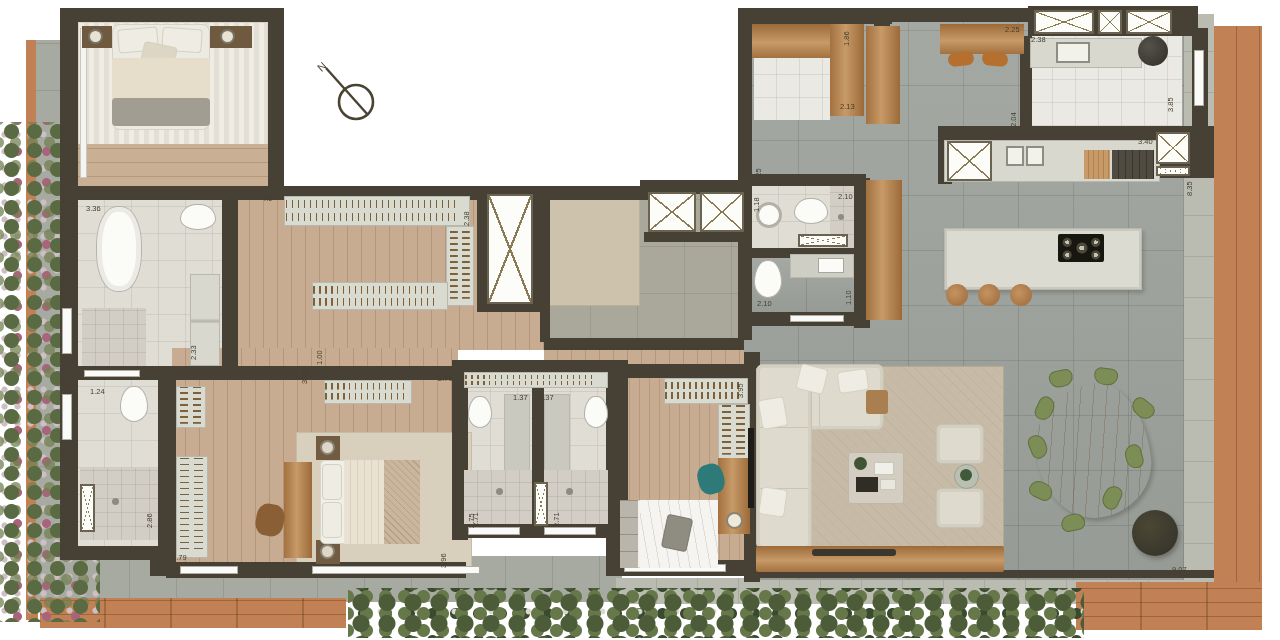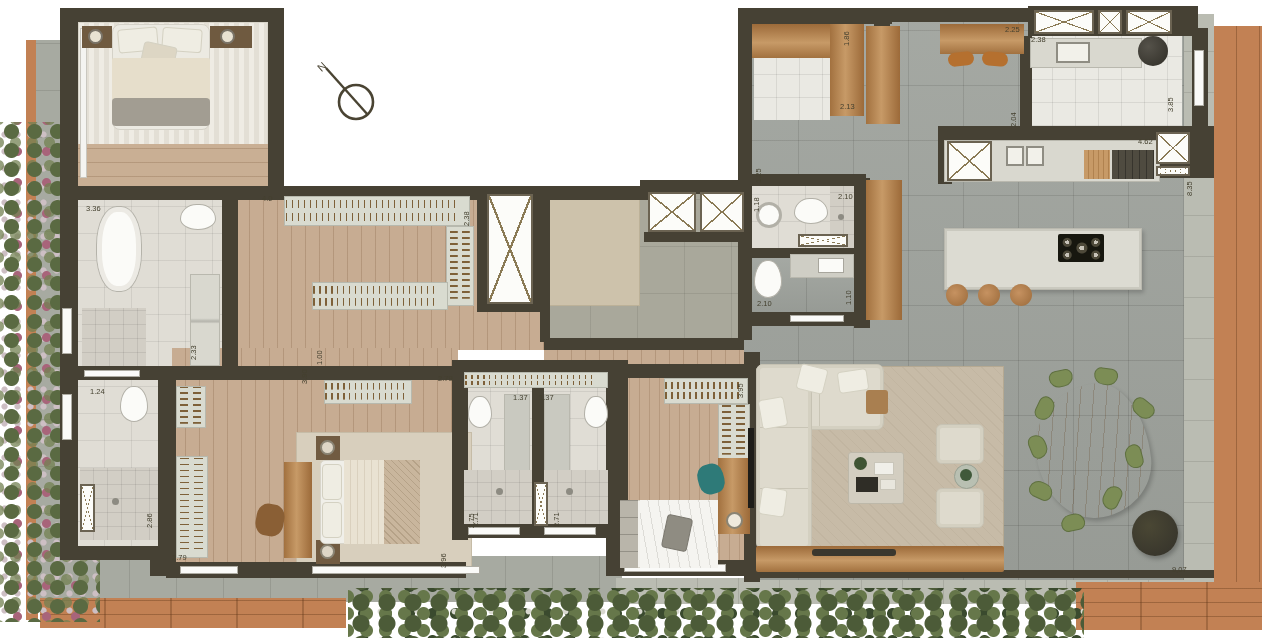--- a/index.html
+++ b/index.html
@@ -334,21 +334,21 @@
   <span class="dim" style="left:838px;top:193px;">2.10</span>
   <span class="dim" style="left:757px;top:300px;">2.10</span>
   <span class="dim v" style="left:845px;top:305px;">1.10</span>
   <span class="dim v" style="left:755px;top:183px;">1.25</span>
   <span class="dim v" style="left:843px;top:46px;">1.86</span>
   <span class="dim" style="left:840px;top:103px;">2.13</span>
   <span class="dim" style="left:1005px;top:26px;">2.25</span>
   <span class="dim" style="left:1031px;top:36px;">2.38</span>
   <span class="dim v" style="left:1010px;top:127px;">2.04</span>
   <span class="dim v" style="left:1167px;top:112px;">3.85</span>
-  <span class="dim" style="left:1138px;top:138px;">4.62</span>
+  <span class="dim" style="left:1138px;top:138px;">3.40</span>
   <span class="dim v" style="left:1186px;top:196px;">8.35</span>
   <span class="dim" style="left:1172px;top:566px;">9,07</span>
 
   <svg style="position:absolute;left:316px;top:56px;" width="76" height="76" viewBox="0 0 76 76">
     <circle cx="40" cy="46" r="17" fill="none" stroke="#4a4433" stroke-width="2.6"></circle>
     <line x1="10" y1="12" x2="52" y2="59" stroke="#4a4433" stroke-width="2.4"></line>
     <text x="2" y="13" font-size="11" fill="#4a4433" font-family="Liberation Sans, sans-serif" transform="rotate(-42 8 10)">N</text>
   </svg>
 
 </div>

